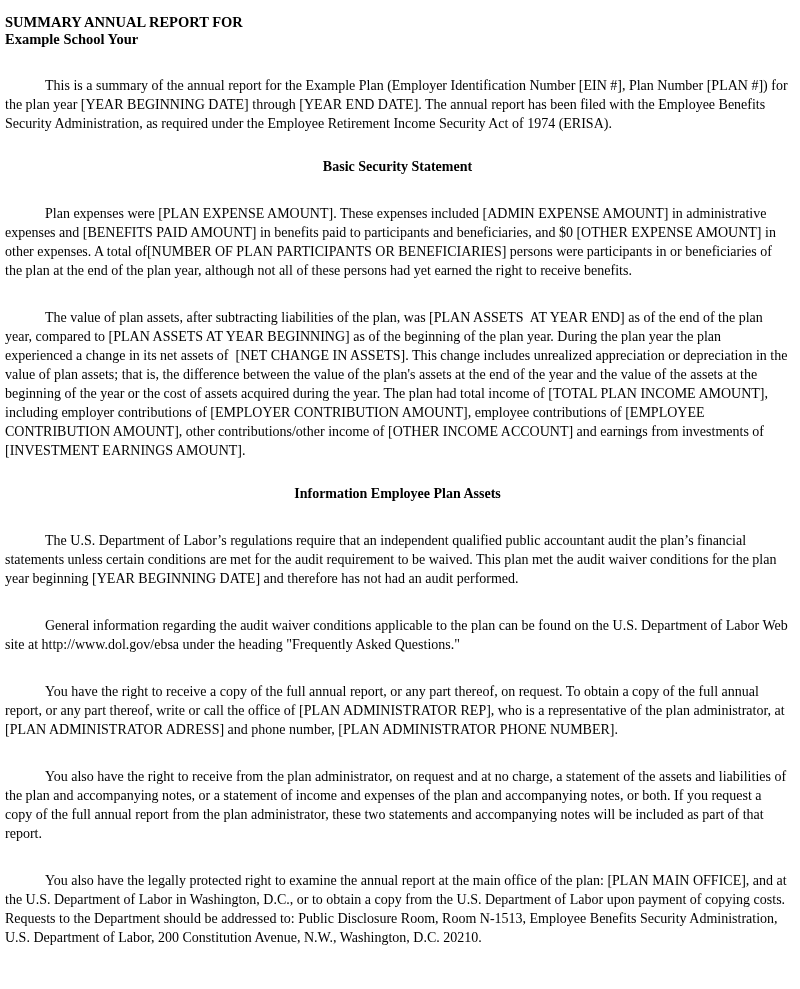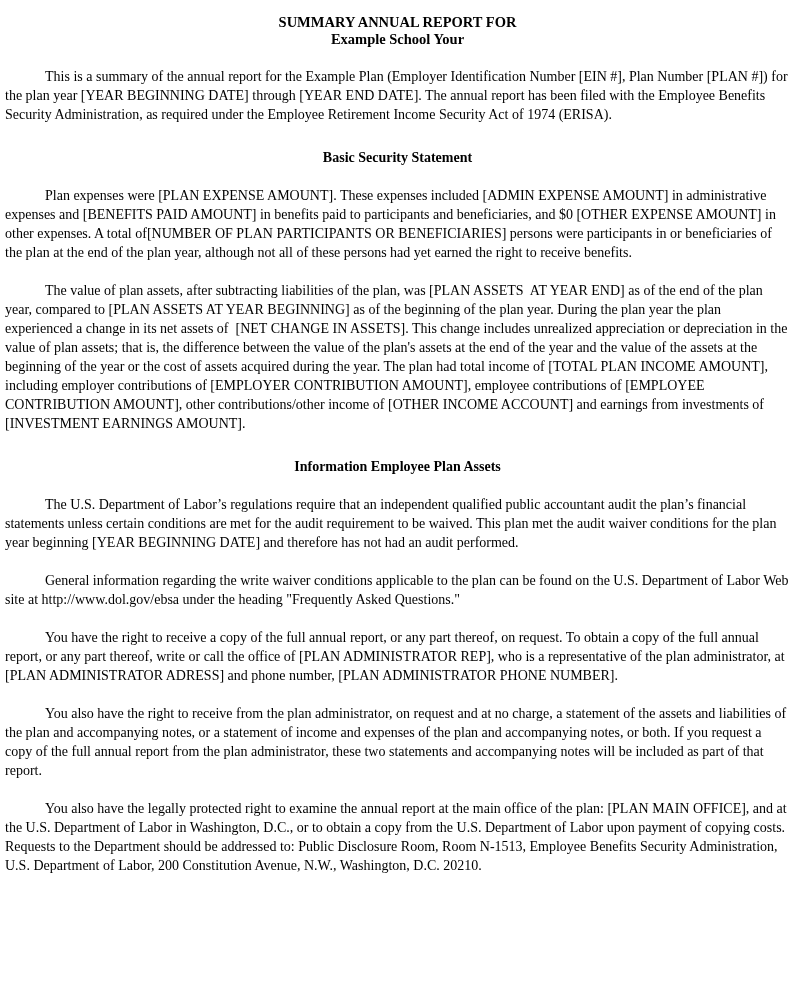--- a/index.html
+++ b/index.html
@@ -13,35 +13,35 @@
     box-sizing: border-box;
     padding: 12px 10px 10px 5px;
     background: #ffffff;
     color: #000000;
     font-family: "Liberation Serif", "DejaVu Serif", serif;
     font-size: 14px;
     line-height: 19px;
     overflow: hidden;
   }
   .doc-title {
-    text-align: center;
+    text-align: left;
     font-weight: bold;
     font-size: 14.5px;
     line-height: 17px;
     margin-top: 2px;
   }
   .section-heading {
     text-align: center;
     font-weight: bold;
     font-size: 14px;
     line-height: 19px;
     margin: 24px 0 0 0;
   }
   .para {
-    margin: 19px 0 0 0;
+    margin: 28px 0 0 0;
     text-indent: 40px;
     text-align: left;
     white-space: pre-wrap;
   }
 </style>
 </head>
 <body>
 
 <div class="page">
 
@@ -51,19 +51,19 @@
   </div>
 
   <p class="para">This is a summary of the annual report for the Example Plan (Employer Identification Number [EIN #], Plan Number [PLAN #]) for the plan year [YEAR BEGINNING DATE] through [YEAR END DATE]. The annual report has been filed with the Employee Benefits Security Administration, as required under the Employee Retirement Income Security Act of 1974 (ERISA).</p>
 
   <h2 class="section-heading">Basic Security Statement</h2>
   <p class="para">Plan expenses were [PLAN EXPENSE AMOUNT]. These expenses included [ADMIN EXPENSE AMOUNT] in administrative expenses and [BENEFITS PAID AMOUNT] in benefits paid to participants and beneficiaries, and $0 [OTHER EXPENSE AMOUNT] in other expenses. A total of[NUMBER OF PLAN PARTICIPANTS OR BENEFICIARIES] persons were participants in or beneficiaries of the plan at the end of the plan year, although not all of these persons had yet earned the right to receive benefits.</p>
   <p class="para">The value of plan assets, after subtracting liabilities of the plan, was [PLAN ASSETS  AT YEAR END] as of the end of the plan year, compared to [PLAN ASSETS AT YEAR BEGINNING] as of the beginning of the plan year. During the plan year the plan experienced a change in its net assets of  [NET CHANGE IN ASSETS]. This change includes unrealized appreciation or depreciation in the value of plan assets; that is, the difference between the value of the plan's assets at the end of the year and the value of the assets at the beginning of the year or the cost of assets acquired during the year. The plan had total income of [TOTAL PLAN INCOME AMOUNT], including employer contributions of [EMPLOYER CONTRIBUTION AMOUNT], employee contributions of [EMPLOYEE CONTRIBUTION AMOUNT], other contributions/other income of [OTHER INCOME ACCOUNT] and earnings from investments of [INVESTMENT EARNINGS AMOUNT].</p>
 
   <h2 class="section-heading">Information Employee Plan Assets</h2>
   <p class="para">The U.S. Department of Labor’s regulations require that an independent qualified public accountant audit the plan’s financial statements unless certain conditions are met for the audit requirement to be waived. This plan met the audit waiver conditions for the plan year beginning [YEAR BEGINNING DATE] and therefore has not had an audit performed.</p>
-  <p class="para">General information regarding the write waiver conditions applicable to the plan can be found on the U.S. Department of Labor Web site at http://www.dol.gov/ebsa under the heading "Frequently Asked Questions."</p>
+  <p class="para">General information regarding the audit waiver conditions applicable to the plan can be found on the U.S. Department of Labor Web site at http://www.dol.gov/ebsa under the heading "Frequently Asked Questions."</p>
 
   <p class="para">You have the right to receive a copy of the full annual report, or any part thereof, on request. To obtain a copy of the full annual report, or any part thereof, write or call the office of [PLAN ADMINISTRATOR REP], who is a representative of the plan administrator, at [PLAN ADMINISTRATOR ADRESS] and phone number, [PLAN ADMINISTRATOR PHONE NUMBER].</p>
   <p class="para">You also have the right to receive from the plan administrator, on request and at no charge, a statement of the assets and liabilities of the plan and accompanying notes, or a statement of income and expenses of the plan and accompanying notes, or both. If you request a copy of the full annual report from the plan administrator, these two statements and accompanying notes will be included as part of that report.</p>
   <p class="para">You also have the legally protected right to examine the annual report at the main office of the plan: [PLAN MAIN OFFICE], and at the U.S. Department of Labor in Washington, D.C., or to obtain a copy from the U.S. Department of Labor upon payment of copying costs. Requests to the Department should be addressed to: Public Disclosure Room, Room N-1513, Employee Benefits Security Administration, U.S. Department of Labor, 200 Constitution Avenue, N.W., Washington, D.C. 20210.</p>
 
 </div>
 
 </body></html>

